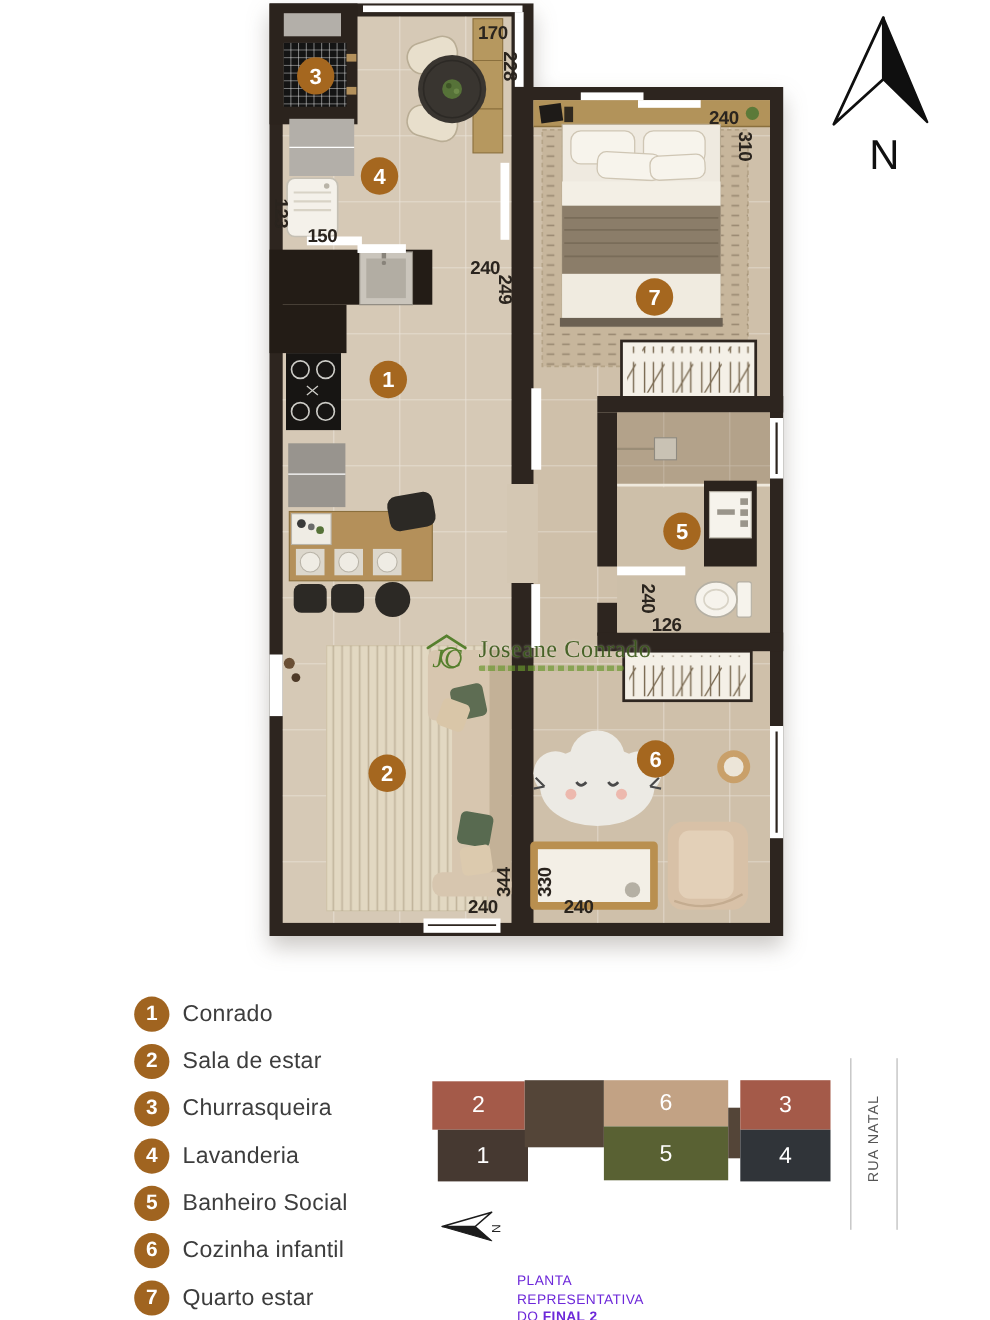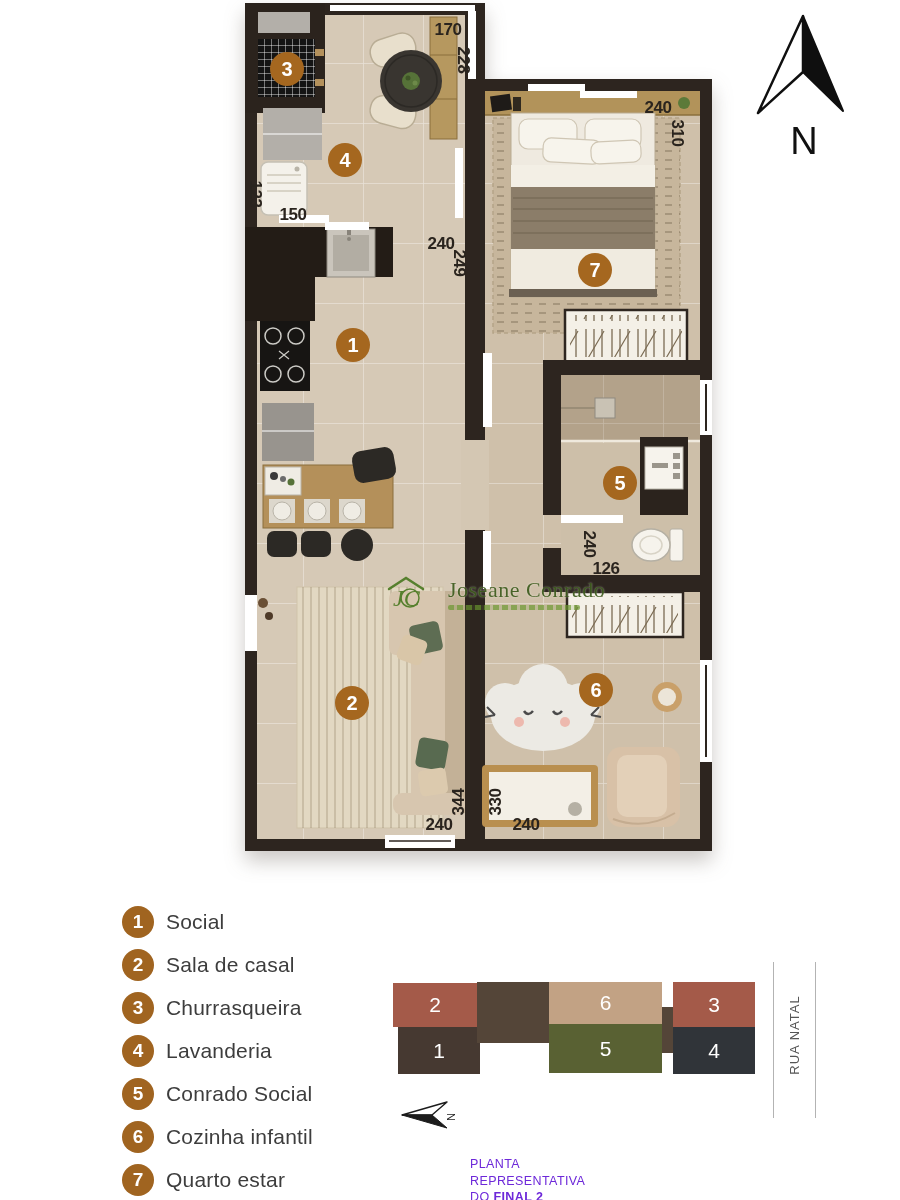--- a/index.html
+++ b/index.html
@@ -12,21 +12,21 @@
   .dim{font-family:"Liberation Sans",sans-serif;font-size:17px;font-weight:bold;
        fill:#2a241e;text-anchor:middle;letter-spacing:-0.5px;}
   .badgenum{font-family:"Liberation Sans",sans-serif;font-size:20px;font-weight:bold;
        fill:#ffffff;text-anchor:middle;}
 
   
   .north-main{position:absolute;left:748px;top:4px;width:110px;height:160px;}
   .north-main text{font-family:"Liberation Sans",sans-serif;font-size:38px;fill:#101010;text-anchor:middle;}
 
   
-  .watermark{position:absolute;left:386px;top:575px;display:flex;align-items:center;gap:22px;opacity:.92;}
+  .watermark{position:absolute;left:386px;top:575px;display:flex;align-items:center;gap:9px;opacity:.92;}
   .wm-name{font-family:"Liberation Serif",serif;font-size:22px;color:#3e5c1e;letter-spacing:.5px;
            text-shadow:0 0 2px rgba(250,250,243,.65);white-space:nowrap;}
   .wm-tagline{width:132px;height:5px;margin-top:2px;border-radius:2px;
            background:repeating-linear-gradient(90deg,rgba(105,150,45,.75) 0 6px,rgba(105,150,45,.18) 6px 9px);}
 
   
   .legend{position:absolute;left:122px;top:906px;}
   .legend-row{display:flex;align-items:center;height:32px;margin-bottom:11px;}
   .legend-badge{width:32px;height:32px;border-radius:50%;background:#a06420;color:#fff;
                 display:flex;align-items:center;justify-content:center;
@@ -363,37 +363,37 @@
     </svg>
     <div class="wm-text">
       <div class="wm-name">Joseane Conrado</div>
       <div class="wm-tagline"></div>
     </div>
   </div>
 
   <div class="legend">
     <div class="legend-row">
       <span class="legend-badge">1</span>
-      <span class="legend-label">Social</span>
+      <span class="legend-label">Conrado</span>
     </div>
     <div class="legend-row">
       <span class="legend-badge">2</span>
-      <span class="legend-label">Sala de casal</span>
+      <span class="legend-label">Sala de estar</span>
     </div>
     <div class="legend-row">
       <span class="legend-badge">3</span>
       <span class="legend-label">Churrasqueira</span>
     </div>
     <div class="legend-row">
       <span class="legend-badge">4</span>
       <span class="legend-label">Lavanderia</span>
     </div>
     <div class="legend-row">
       <span class="legend-badge">5</span>
-      <span class="legend-label">Conrado Social</span>
+      <span class="legend-label">Banheiro Social</span>
     </div>
     <div class="legend-row">
       <span class="legend-badge">6</span>
       <span class="legend-label">Cozinha infantil</span>
     </div>
     <div class="legend-row">
       <span class="legend-badge">7</span>
       <span class="legend-label">Quarto estar</span>
     </div>
   </div>

